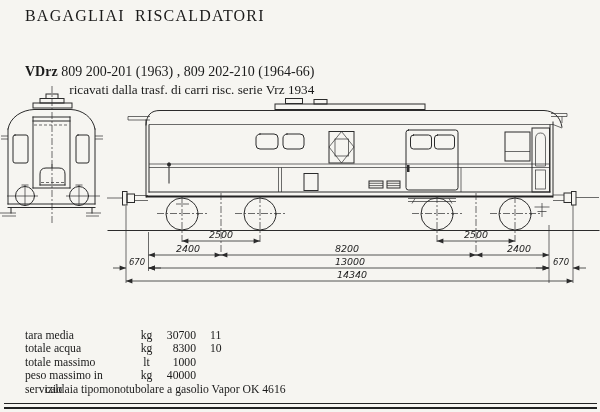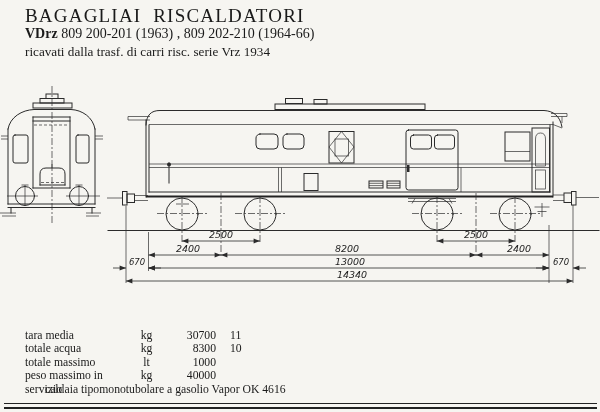--- a/index.html
+++ b/index.html
@@ -2,39 +2,39 @@
 <html><head>
 <meta charset="utf-8">
 <style>
   html,body{margin:0;padding:0;}
   body{
     width:600px;height:412px;position:relative;overflow:hidden;
     background:#f6f5f1;color:#1a1a1a;
     font-family:"Liberation Serif", serif;
   }
   .header{position:absolute;left:25px;top:7px;line-height:18px;}
-  .h1{font-size:19px;letter-spacing:1.2px;white-space:pre;}
-  .h2{font-size:14px;white-space:pre;}
+  .h1{font-size:16px;letter-spacing:1.2px;white-space:pre;}
+  .h2{font-size:14px;white-space:pre;margin-top:38px;}
   .h2 b{font-weight:bold;}
-  .h3{font-size:13.2px;}
+  .h3{font-size:13.2px;text-align:right;}
   svg{position:absolute;left:0;top:0;}
   .ln{stroke:#2b2b2b;stroke-width:1;fill:none;stroke-linecap:square;}
   .ln2{stroke:#222;stroke-width:1.8;fill:none;}
   .thin{stroke:#2f2f2f;stroke-width:0.7;fill:none;}
   .dash{stroke-dasharray:3 2;}
   .cl{stroke:#2f2f2f;stroke-width:0.7;fill:none;stroke-dasharray:7 2 2 2;}
   .dim{stroke:#2b2b2b;stroke-width:0.8;fill:none;}
   .fillb{fill:#2b2b2b;stroke:none;}
   .dimtxt{font:italic 9.5px "DejaVu Sans", sans-serif;fill:#1d1d1d;text-anchor:middle;}
   .sm{font-size:8.5px;}
   .specs{position:absolute;left:25px;top:329px;font-size:11.7px;line-height:13.4px;width:560px;}
   .srow{display:flex;height:13.4px;align-items:baseline;}
   .c-label{width:115px;}
   .c-unit{width:13px;text-align:center;}
-  .c-val{width:63px;text-align:right;}
+  .c-val{width:43px;text-align:right;}
   .c-gap{width:14px;}
   .c-rlabel{width:101px;}
   .c-rval{width:30px;}
   .foot{height:13.4px;margin-left:20px;}
   .rule-double{position:absolute;left:4px;width:593px;top:402.5px;height:3.2px;
     border-top:1.6px solid #222;border-bottom:2px solid #222;}
 </style>
 </head>
 <body>
 

